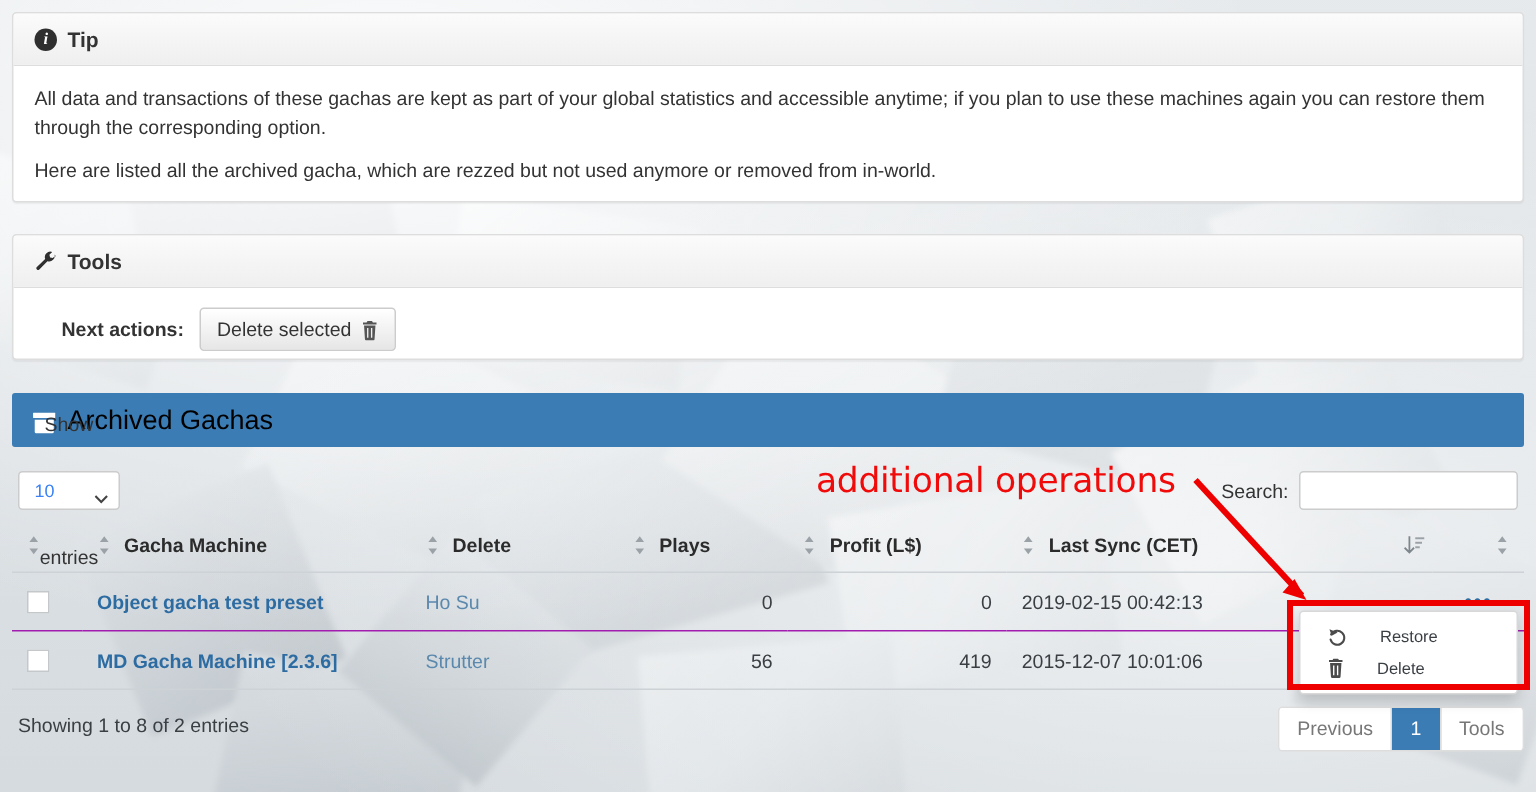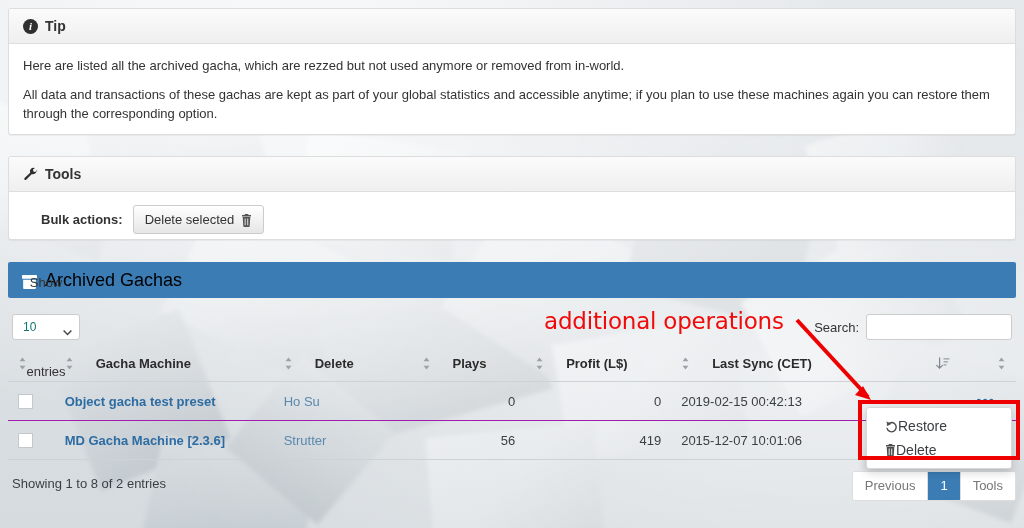--- a/index.html
+++ b/index.html
@@ -121,21 +121,21 @@
   }
   .dt-length { display:flex; align-items:center; gap:24px;flex-direction:column; }
   .dt-select {
     appearance: none; -webkit-appearance: none;
     background: #fff;
     border: 1px solid #ccc;
     border-radius: 3px;
     padding: 4px 24px 4px 10px;
     font-size: 12px;
     font-family: "Liberation Sans", sans-serif;
-    color:#0f766e;
+    color:#3b82f6;
     height: 26px;
     min-width: 68px;
     text-align: left;
   }
   .sel-wrap { position: relative; display:inline-block; }
   .sel-wrap .chev {
     position:absolute; right: 8px; top: 50%; transform: translateY(-50%);
     pointer-events:none; width: 9px; height: 6px;
   }
   .dt-filter { display:flex; align-items:center; gap:7px; }
@@ -163,21 +163,21 @@
     white-space: nowrap;
     position: relative;
   }
   #dt-table td {
     padding: 11px 10px;
     border-bottom: 1px solid #a21caf;
     color: #3a3f44;
     white-space: nowrap;
   }
   #dt-table tbody tr:last-child td { border-bottom: 1px solid #ccd2d6; }
-  .th-sort-wrap { display:flex; align-items:center; gap:22px;text-align:center; }
+  .th-sort-wrap { display:flex; align-items:center; gap:9px;text-align:center; }
   .th-sort-wrap.right { justify-content: flex-end; }
   .col-check { width: 46px; }
   .col-name  { width: 216px; }
   .col-region{ width: 136px; }
   .col-plays { width: 112px; text-align: right; }
   .col-profit{ width: 144px; text-align: right; }
   .col-sync  { width: 200px; }
   .col-x     { width: 80px; text-align:center; }
   .col-y     { width: 60px; text-align:center; }
   .t-right { text-align: right; }
@@ -227,23 +227,23 @@
   #ops-menu {
     position: absolute; left: 866px; top: 407px; width: 146px;
     background: #fff;
     border: 1px solid #d8d8d8;
     border-radius: 3px;
     box-shadow: 0 4px 9px rgba(0,0,0,.16);
     z-index: 6;
     padding: 6px 0;
   }
   #ops-menu .mi {
-    display: flex; align-items: center; gap: 0;
+    display: flex; align-items: center; gap: 22px;
     padding: 4px 18px;
-    font-size: 14px;
+    font-size: 11px;
     color: #3a3f44;
     cursor: pointer;
     white-space: nowrap;
   }
   .ico-restore { width: 13px; height: 13px; }
   .ico-trash-sm { width: 11px; height: 13px; }
 
   
   #ann-text {
     position: absolute; left: 544px; top: 308px;
@@ -284,37 +284,37 @@
   <div class="cube dk" style="left:250px;top:380px;width:120px;height:120px;transform:rotate(40deg);"></div>
   <div class="haze"></div>
 </div>
 
 <div class="panel" id="tip-panel">
   <div class="panel-head">
     <span class="ico-info">i</span>
     <span>Tip</span>
   </div>
   <div class="panel-body">
+    <p>All data and transactions of these gachas are kept as part of your global statistics and accessible anytime; if you plan to use these machines again you can restore them through the corresponding option.</p>
     <p>Here are listed all the archived gacha, which are rezzed but not used anymore or removed from in-world.</p>
-    <p>All data and transactions of these gachas are kept as part of your global statistics and accessible anytime; if you plan to use these machines again you can restore them through the corresponding option.</p>
   </div>
 </div>
 
 <div class="panel" id="tools-panel">
   <div class="panel-head">
     <span class="ico-wrench">
       <svg viewBox="0 0 16 16" width="15" height="15" aria-hidden="true">
         <path fill="#2f2f2f" d="M14.1 2.6a3.9 3.9 0 0 1-4.9 5L3.4 13.5a1.2 1.2 0 0 1-1.7-1.7l5.9-5.8A3.9 3.9 0 0 1 12.6 1l-2 2 .5 1.9 1.9.5 2-2c.1.4.2.8.1 1.2z"></path>
       </svg>
     </span>
     <span>Tools</span>
   </div>
   <div class="panel-body">
     <div class="bulk-row">
-      <span class="bulk-label">Bulk actions:</span>
+      <span class="bulk-label">Next actions:</span>
       <button class="btn-default">
         <span>Delete selected</span>
         <span class="ico-trash">
           <svg viewBox="0 0 11 13" width="11" height="13" aria-hidden="true">
             <path fill="#555" d="M4 0h3l.6 1H10v1.4H1V1h2.4L4 0zM1.7 3h7.6l-.6 9.2A.9.9 0 0 1 7.8 13H3.2a.9.9 0 0 1-.9-.8L1.7 3zm2 1.6v6.6h.9V4.6h-.9zm2.6 0v6.6h.9V4.6h-.9z"></path>
           </svg>
         </span>
       </button>
     </div>
   </div>

